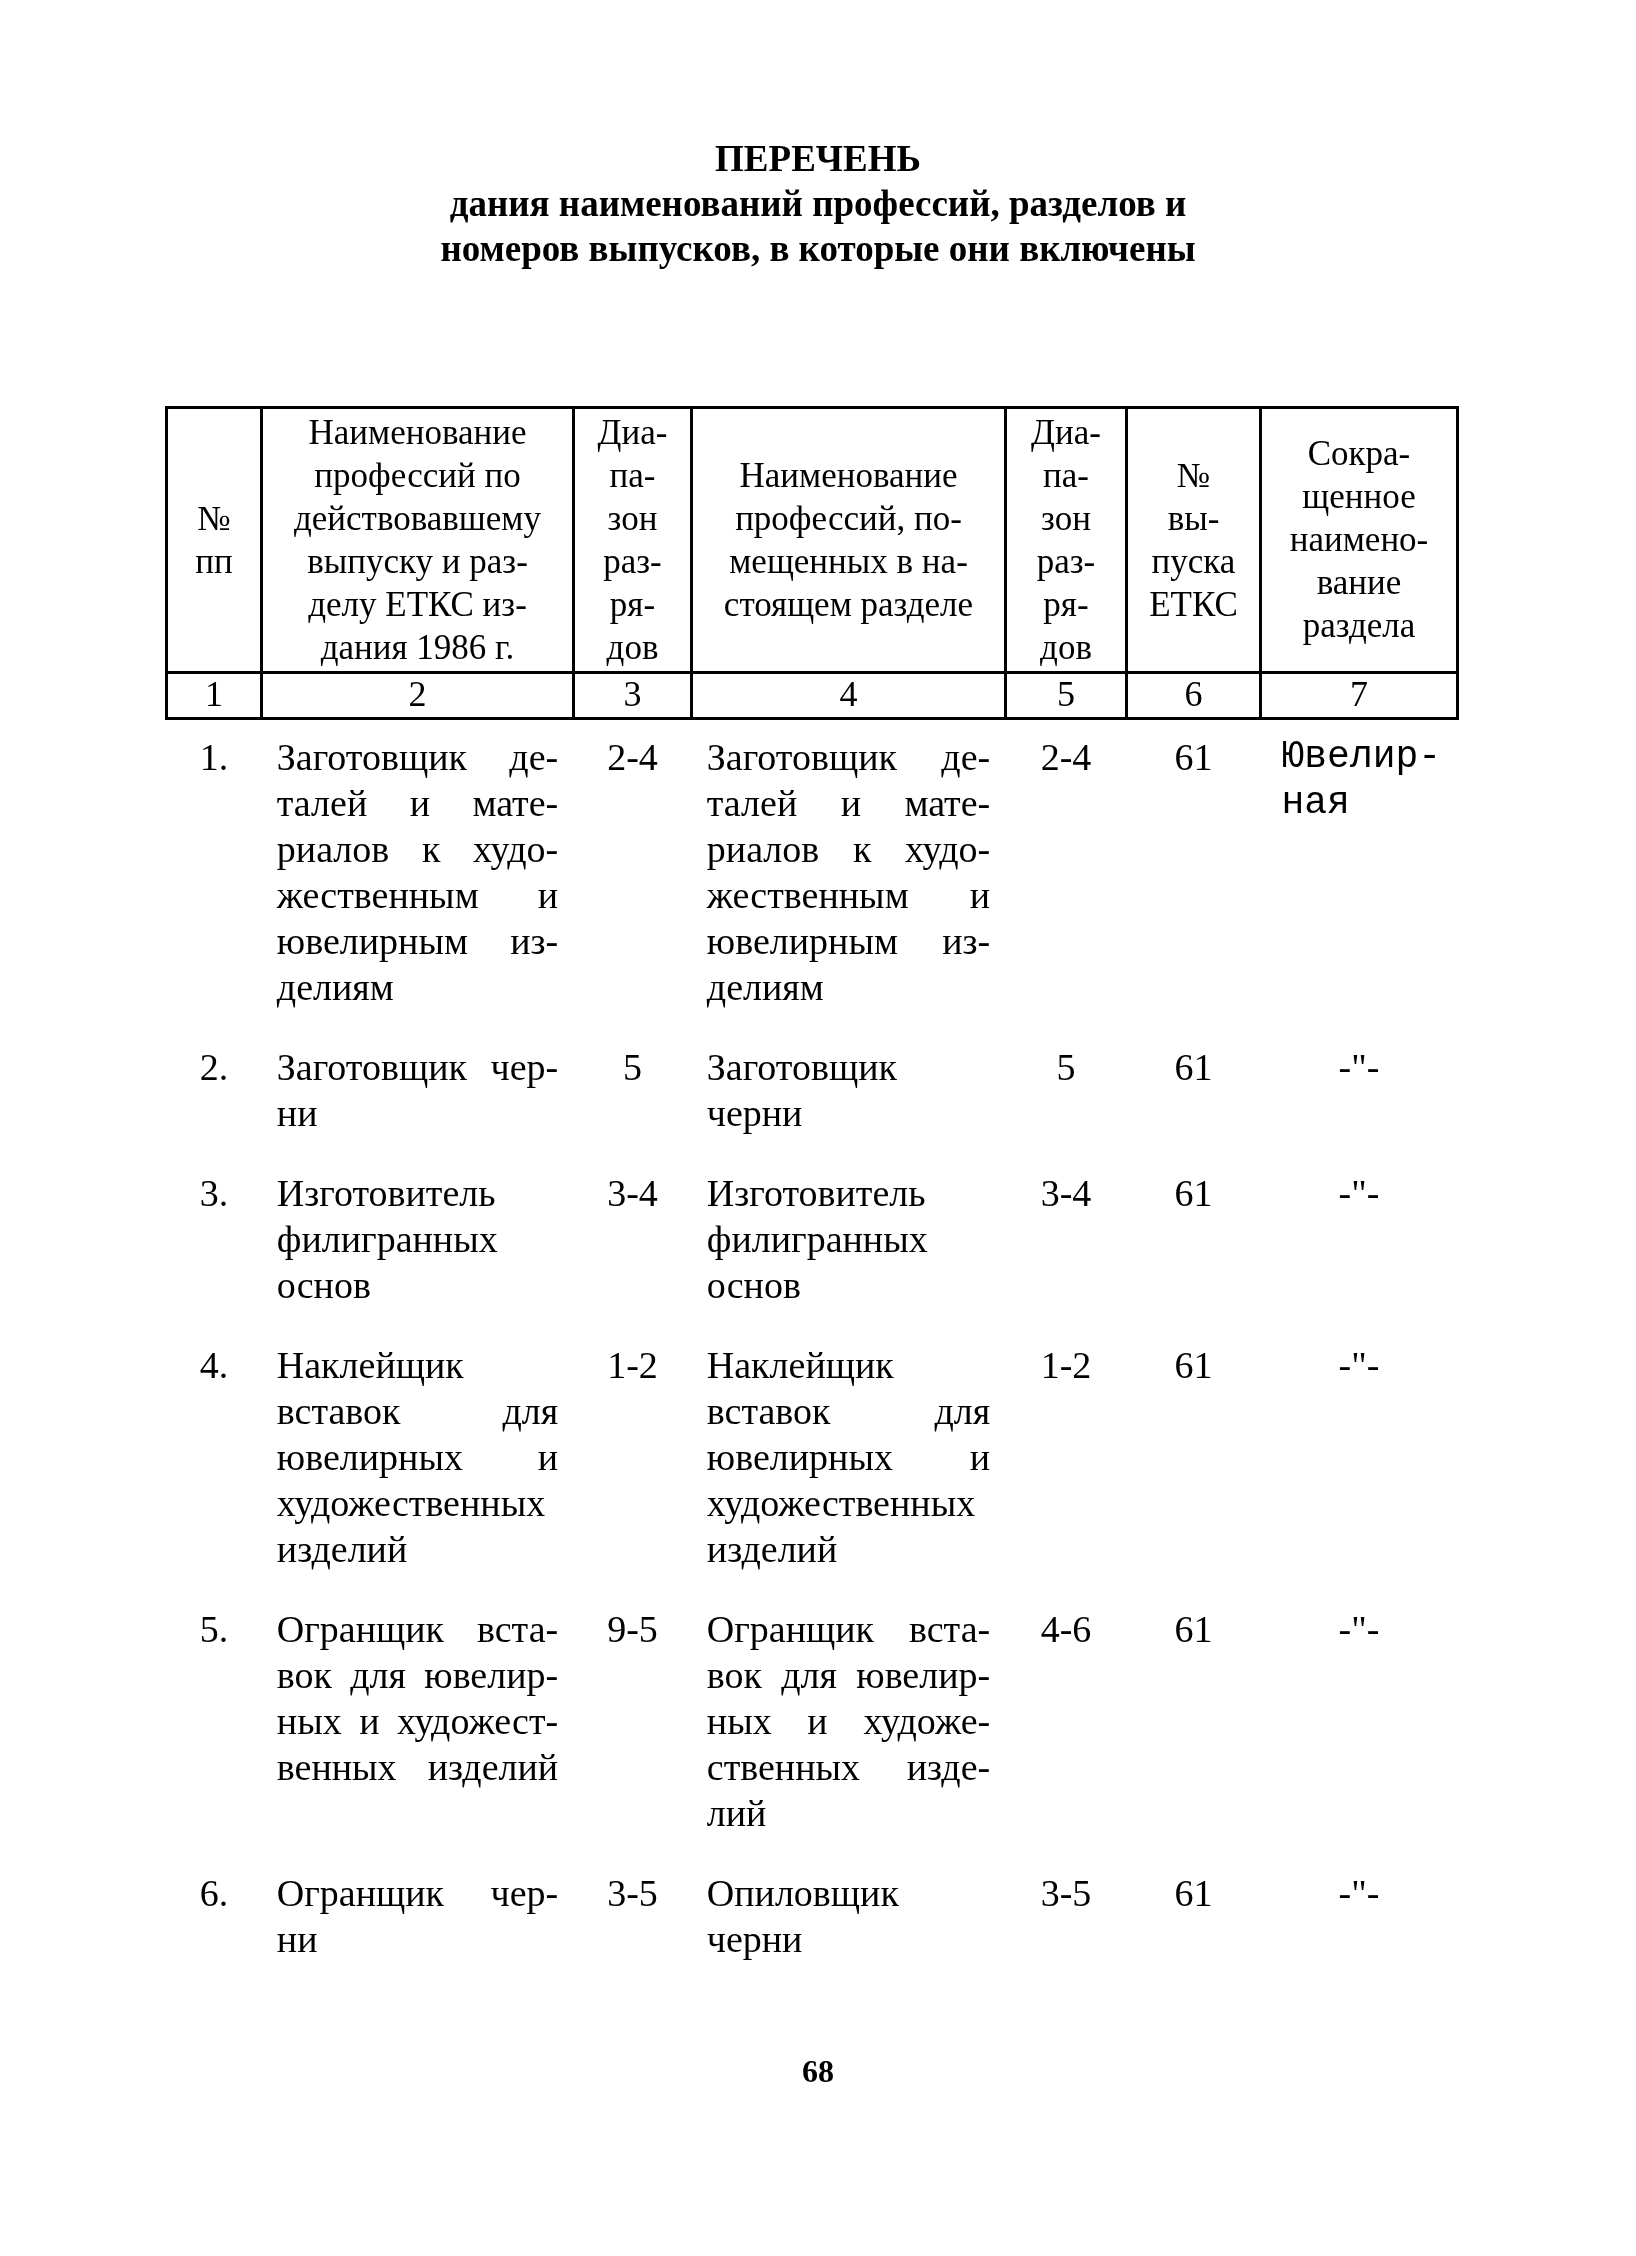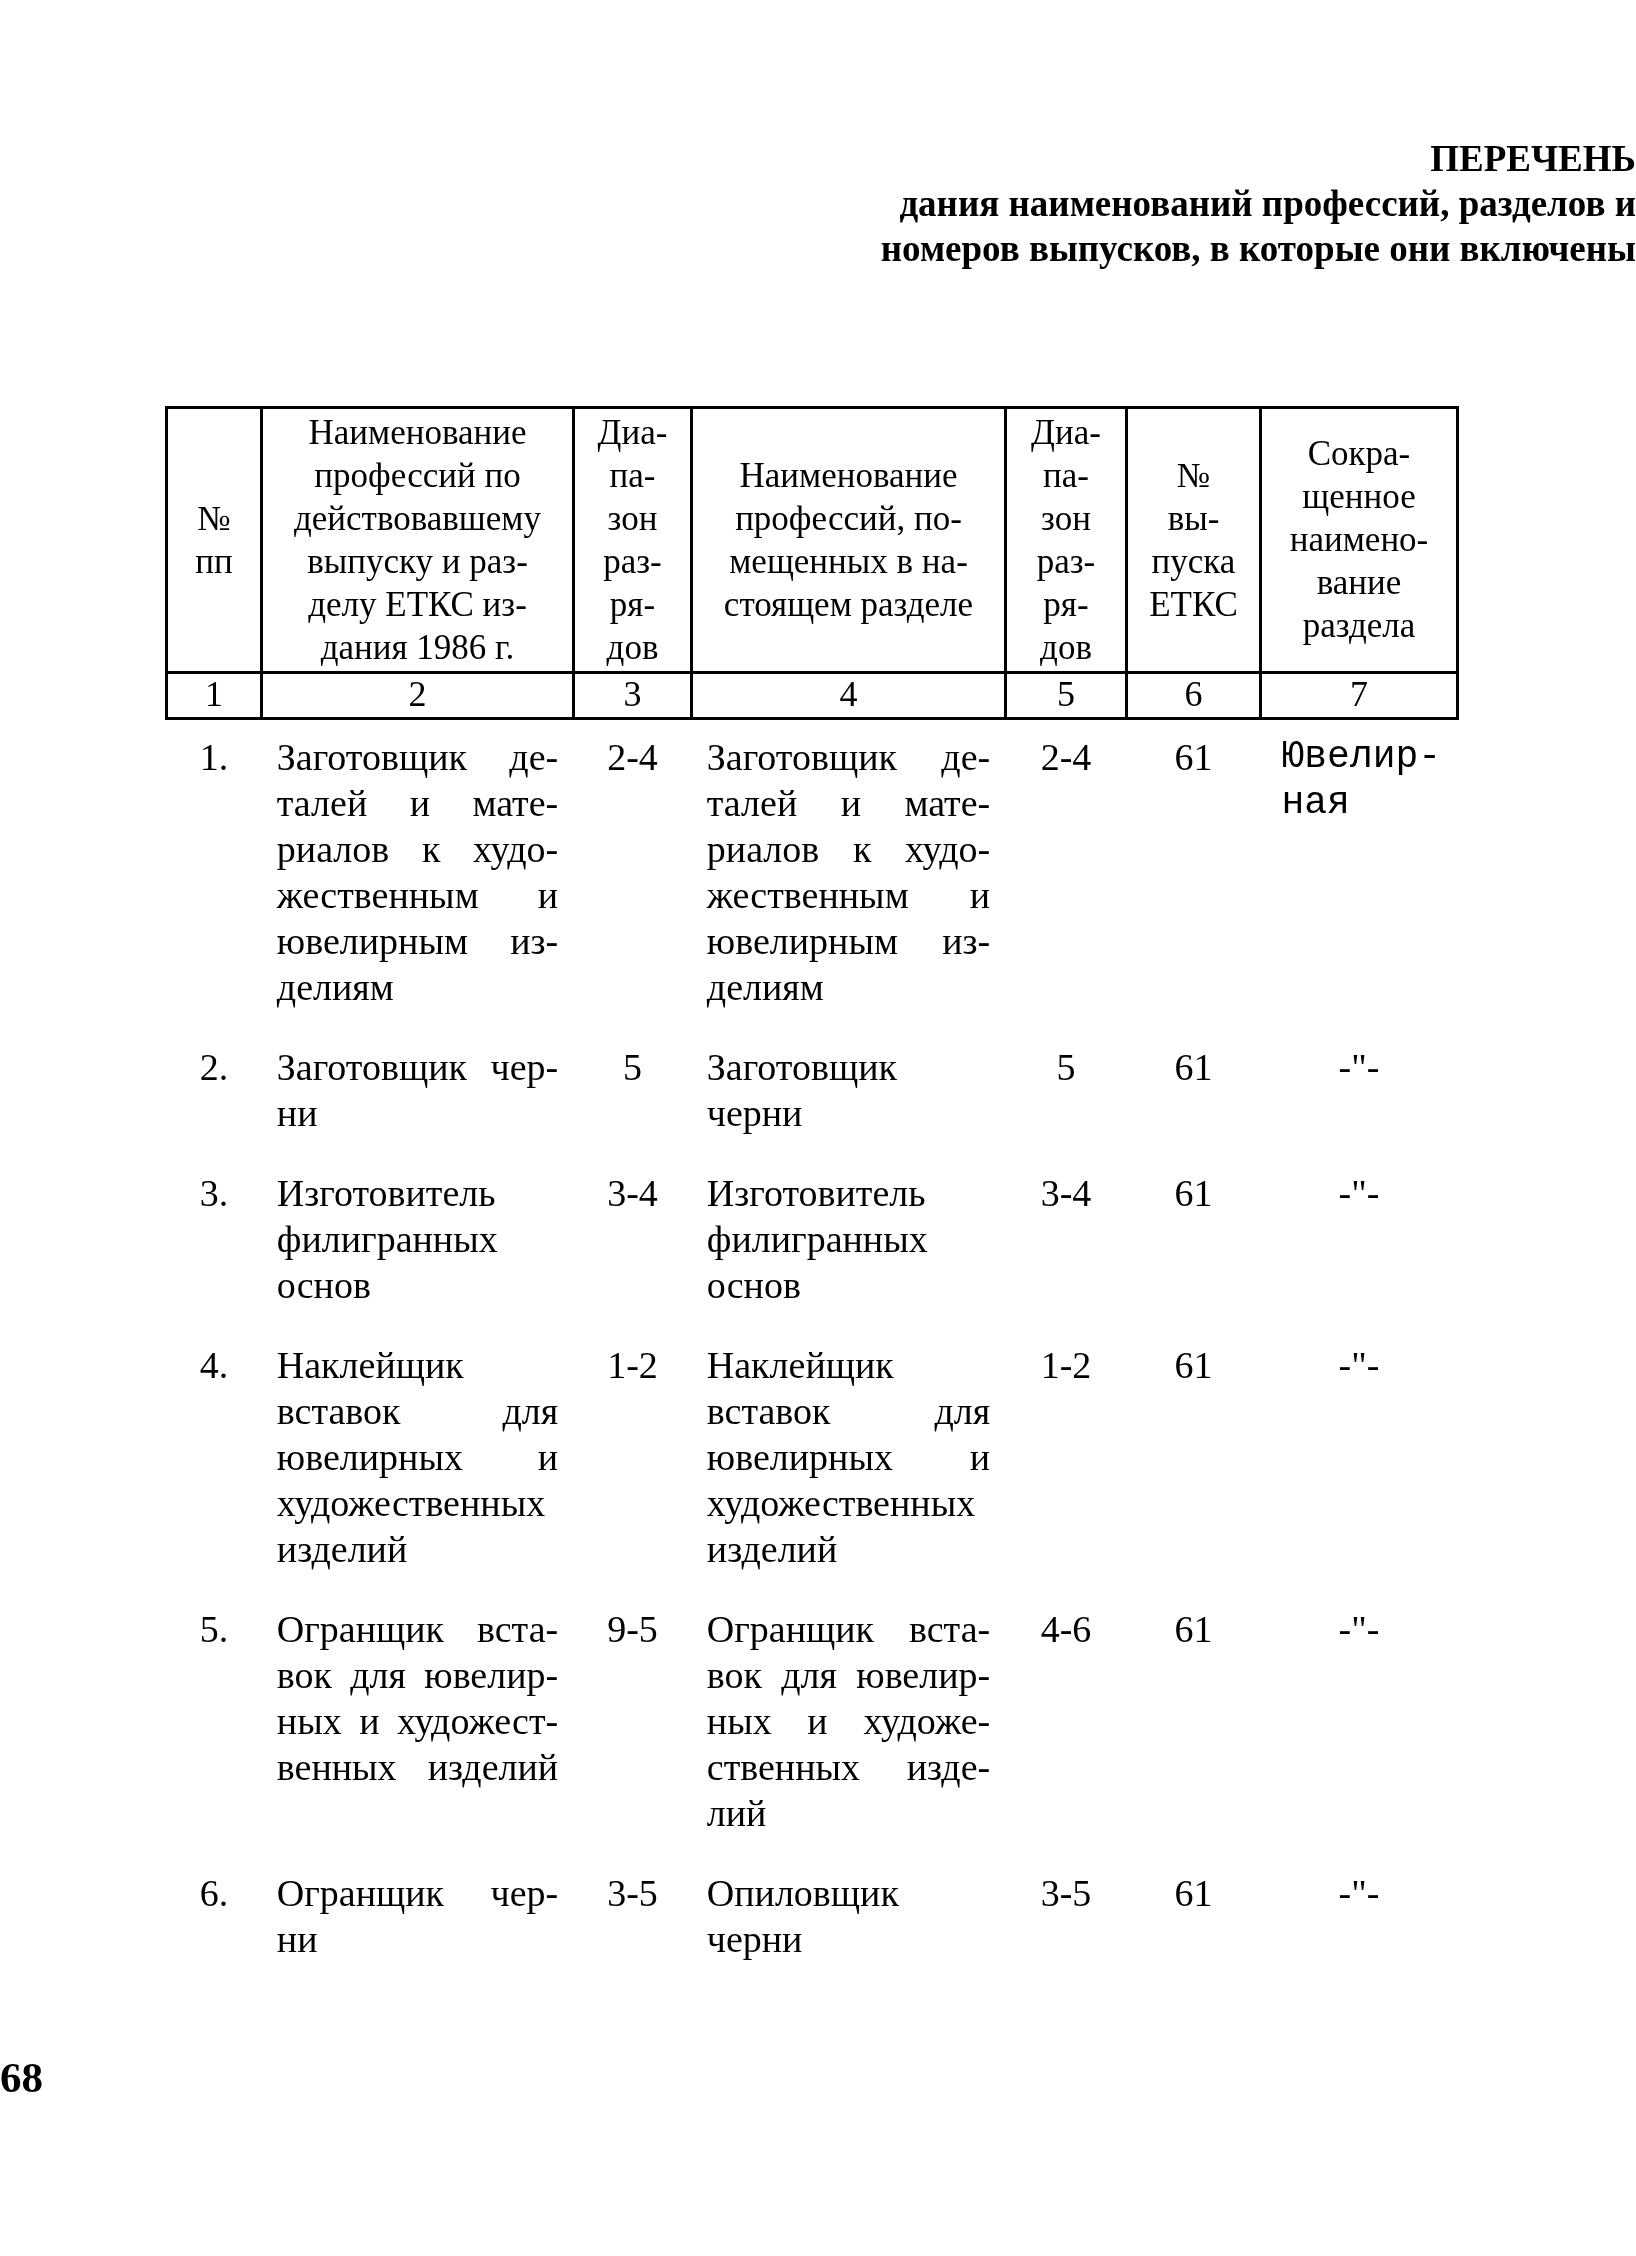--- a/index.html
+++ b/index.html
@@ -8,21 +8,21 @@
     width:1636px; height:2257px;
     margin:0 auto;
     background:#ffffff;
     color:#000;
     font-family:"Liberation Serif","DejaVu Serif",serif;
     overflow:hidden;
   }
   
   .title-block {
     position:absolute; top:136px; left:0; width:100%;
-    text-align:right; font-weight:bold;
+    text-align:center; font-weight:bold;
     font-size:37px; line-height:45px;
   }
   
   table.etks {
     position:absolute; left:165px; top:406px;
     width:1289px;
     border-collapse:collapse; table-layout:fixed;
   }
   tr.hdr td {
     border:3.8px solid #000;
@@ -51,21 +51,21 @@
     padding-left:15.3px; padding-right:15.3px;
   }
   tbody.body td.sect { white-space:pre-line; }
   tbody.body td.sect-left {
     text-align:left; text-align-last:left;
     white-space:pre-line; padding-left:21px;font-family:Liberation Mono, monospace;
   }
   
   .pagenum {
     position:absolute; top:2053px; left:0; width:100%;
-    text-align:left; font-weight:bold; font-size:43px;
+    text-align:center; font-weight:bold; font-size:32px;
   }
 </style>
 </head>
 <body>
 
 <div class="page">
 
   <div class="title-block">
     <div>ПЕРЕЧЕНЬ</div>
     <div>дания наименований профессий, разделов и</div>

